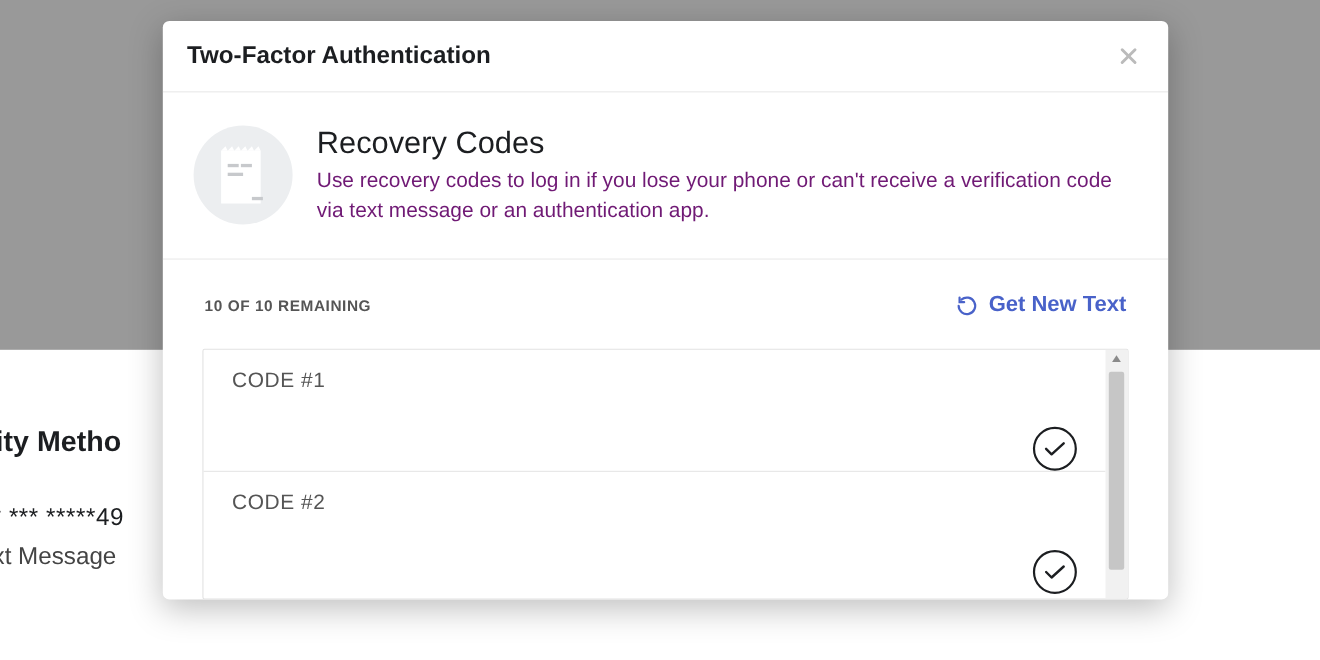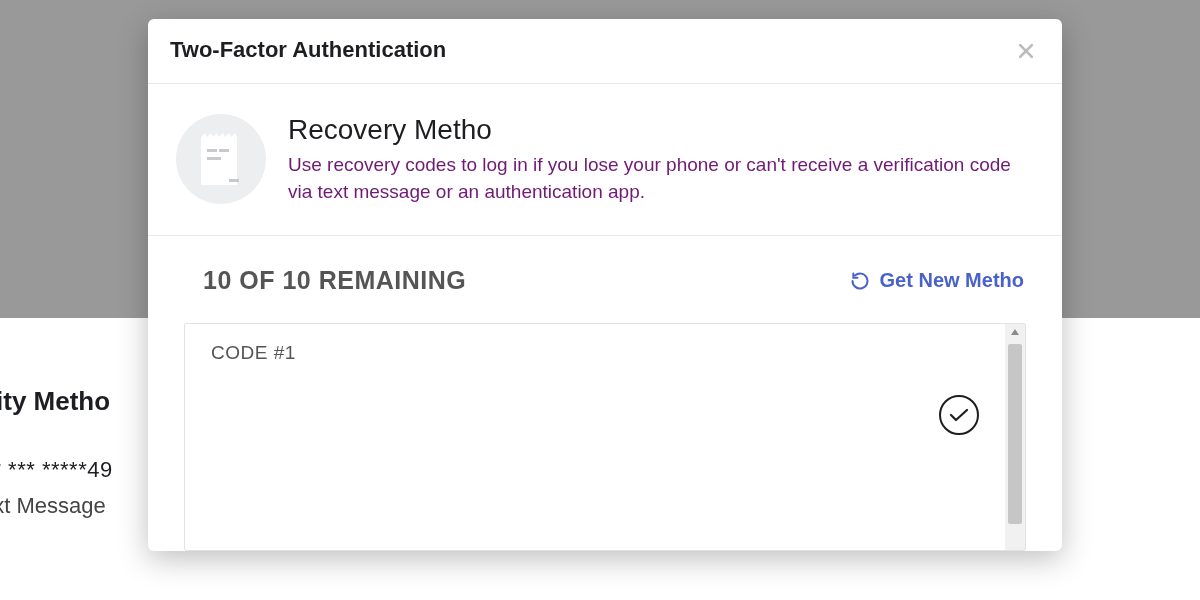--- a/index.html
+++ b/index.html
@@ -107,25 +107,24 @@
       padding: 30px 36px 0 36px;
     }
     .codes-bar {
       display: flex;
       align-items: center;
       justify-content: space-between;
       margin-bottom: 28px;
       padding: 0 2px;
     }
     .remaining {
-      font-size: 25px;
+      font-size: 14px;
       font-weight: 700;
       color: #555;
       letter-spacing: 0.5px;
-      margin-left: 17px;
     }
     .get-new {
       display: flex;
       align-items: center;
       gap: 10px;
       font-size: 20px;
       font-weight: 600;
       color: #4962c9;
       cursor: pointer;
     }
@@ -216,41 +215,49 @@
       <svg viewBox="0 0 44 56">
         <rect x="2" y="6" width="36" height="48" fill="#ffffff"></rect>
         <path d="M2 6 L6 2 L8 6 L12 2 L14 6 L18 2 L20 6 L24 2 L26 6 L30 2 L32 6 L36 2 L38 6" fill="#ffffff"></path>
         <rect x="8" y="18" width="10" height="3" fill="#c7c9cc"></rect>
         <rect x="20" y="18" width="10" height="3" fill="#c7c9cc"></rect>
         <rect x="8" y="26" width="14" height="3" fill="#c7c9cc"></rect>
         <rect x="30" y="48" width="10" height="3" fill="#c7c9cc"></rect>
       </svg>
     </div>
     <div class="intro-text">
-      <h2>Recovery Metho</h2>
+      <h2>Recovery Codes</h2>
       <p>Use recovery codes to log in if you lose your phone or can't receive a verification code via text message or an authentication app.</p>
     </div>
   </div>
 
   <div class="codes-section">
     <div class="codes-bar">
       <div class="remaining">10 OF 10 REMAINING</div>
       <div class="get-new">
         <svg viewBox="0 0 24 24" fill="none" stroke="#4962c9" stroke-width="2.4" stroke-linecap="round">
           <path d="M3 12a9 9 0 1 0 3-6.7"></path>
           <polyline points="4 3 4 8 9 8" fill="none"></polyline>
         </svg>
-        <span>Get New Metho</span>
+        <span>Get New Text</span>
       </div>
     </div>
 
     <div class="codes-wrap">
       <div class="codes-list">
         <div class="code-row">
           <div class="code-label">CODE #1</div>
+          <div class="check-icon">
+            <svg viewBox="0 0 20 14" fill="none" stroke="#1c1e21" stroke-width="2.2" stroke-linecap="round" stroke-linejoin="round">
+              <polyline points="2 7 7 12 18 2"></polyline>
+            </svg>
+          </div>
+        </div>
+        <div class="code-row">
+          <div class="code-label">CODE #2</div>
           <div class="check-icon">
             <svg viewBox="0 0 20 14" fill="none" stroke="#1c1e21" stroke-width="2.2" stroke-linecap="round" stroke-linejoin="round">
               <polyline points="2 7 7 12 18 2"></polyline>
             </svg>
           </div>
         </div>
       </div>
       <div class="scrollbar">
         <div class="scroll-arrow">
           <svg width="10" height="8" viewBox="0 0 10 8">

